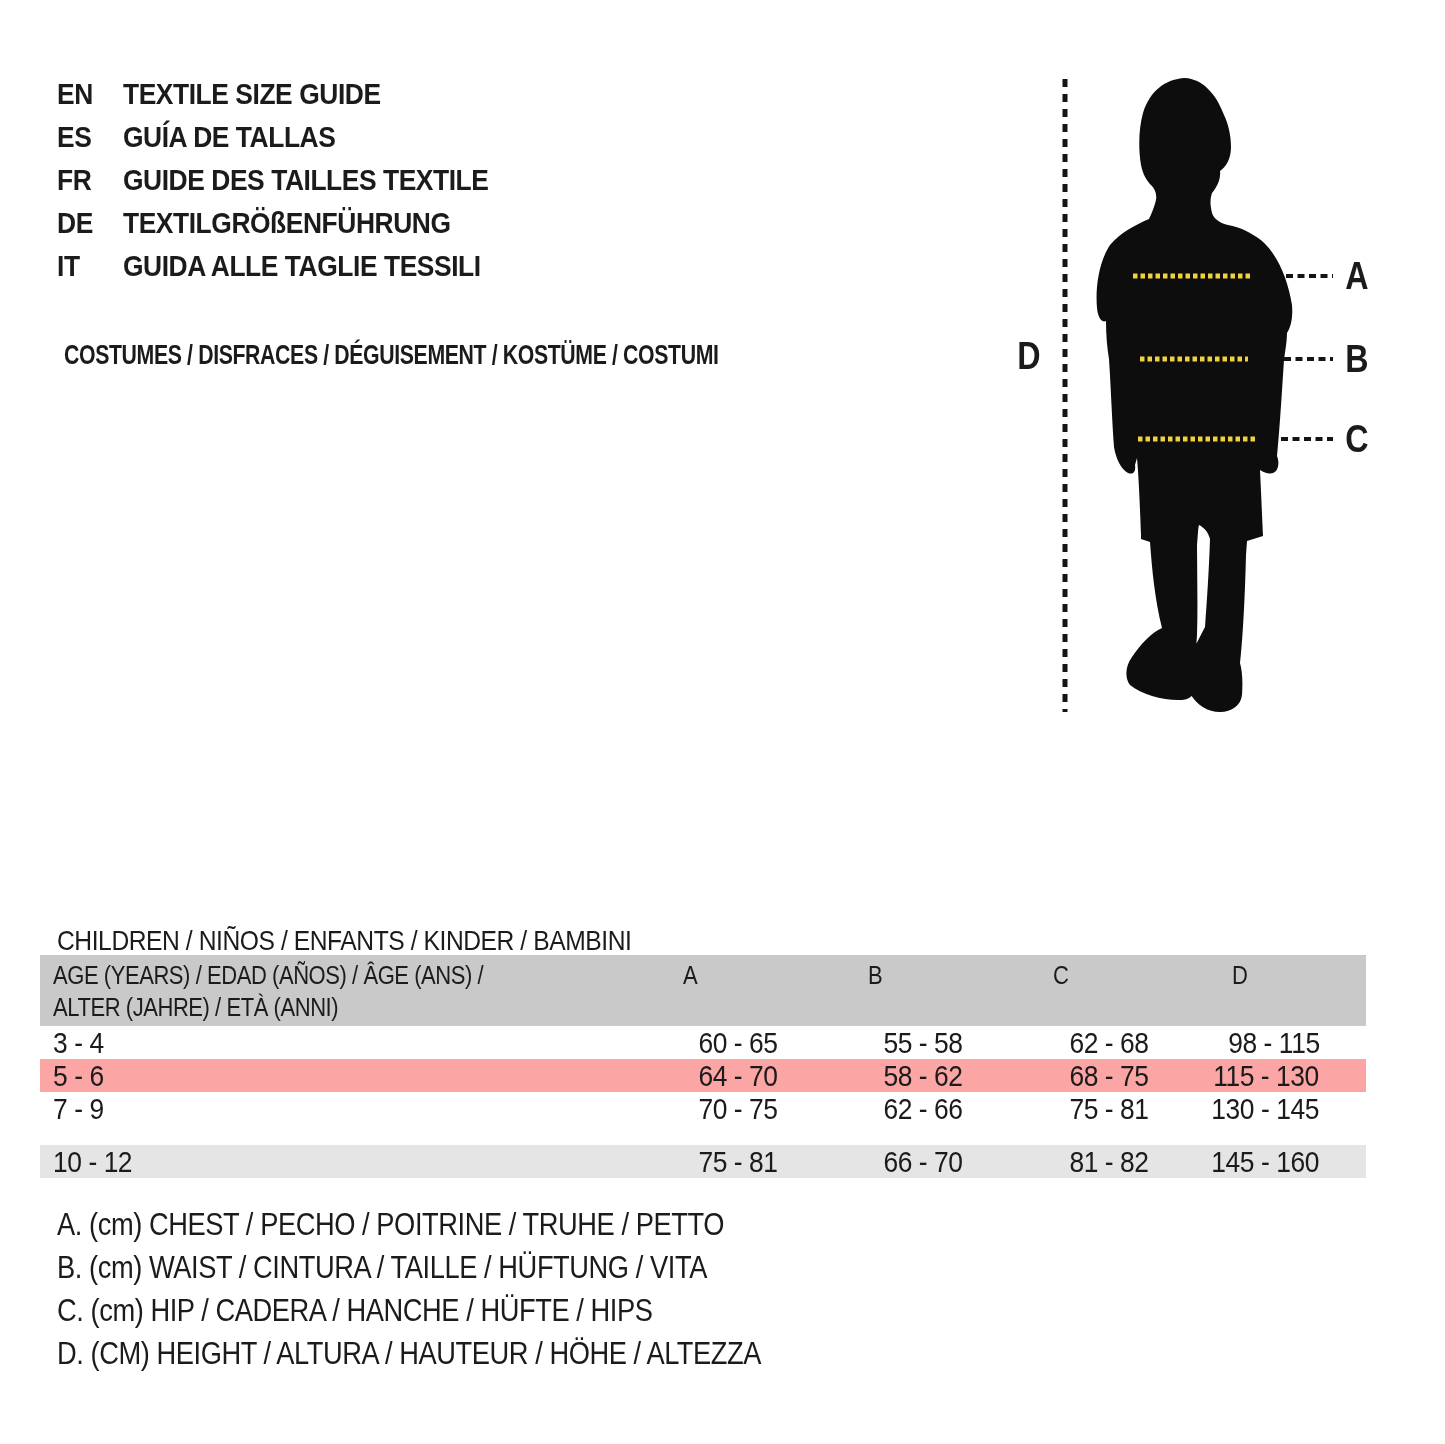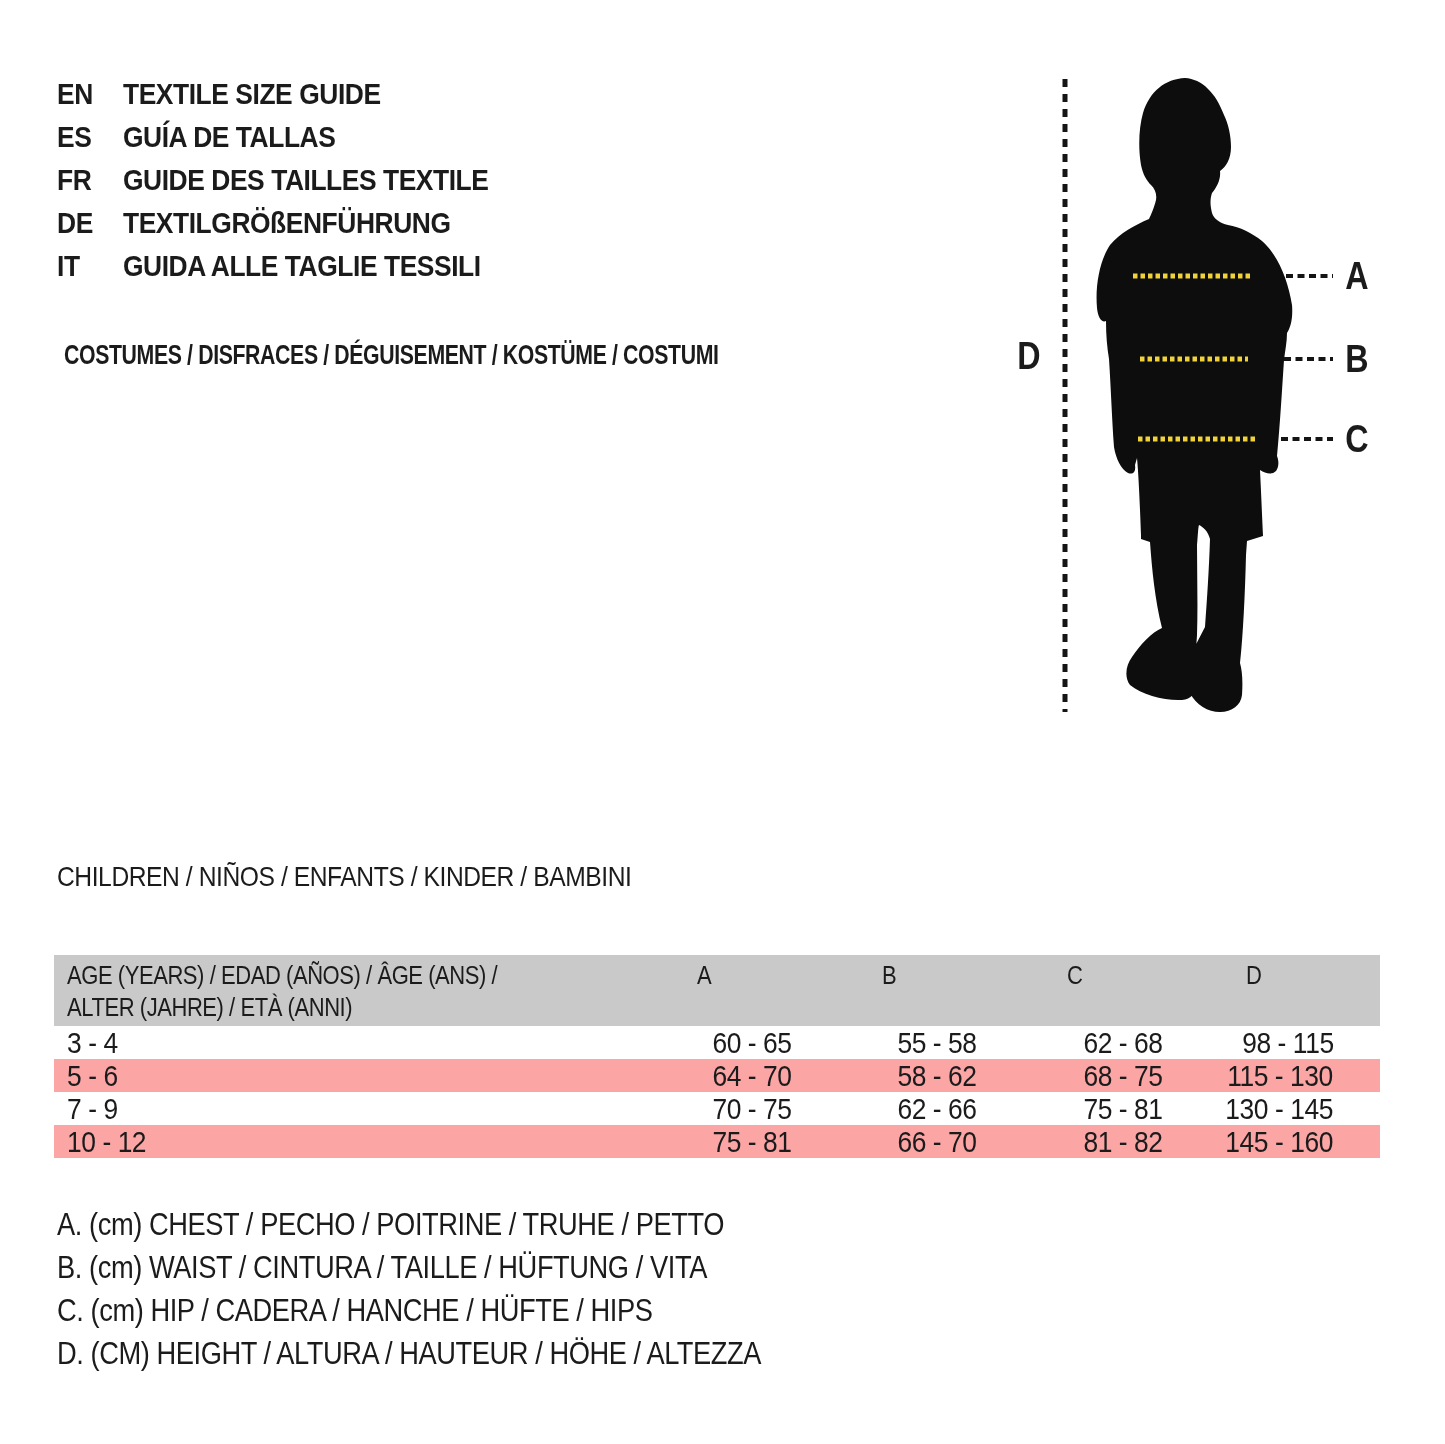--- a/index.html
+++ b/index.html
@@ -19,23 +19,23 @@
                   font-size:28px;font-weight:800;margin-top:12px;}
   
   .figure-area{position:absolute;left:1000px;top:75px;width:380px;height:640px;}
   .figure-area svg{position:absolute;left:0;top:0;}
   .meas-label{position:absolute;font-size:38px;font-weight:700;line-height:38px;transform:translate(-50%,-50%) scaleX(.85);}
   .label-a{left:357px;top:201px;}
   .label-b{left:357px;top:284px;}
   .label-c{left:357px;top:364px;}
   .label-d{left:29px;top:281px;}
   
-  .section-title{position:absolute;left:57px;top:859px;height:36px;line-height:36px;font-size:28px;font-weight:400;}
-  
-  .size-table{position:absolute;left:54px;top:955px;width:1326px;}
+  .section-title{position:absolute;left:57px;top:923px;height:36px;line-height:36px;font-size:28px;font-weight:400;}
+  
+  .size-table{position:absolute;left:40px;top:955px;width:1326px;}
   .t-header{display:grid;grid-template-columns:42% 14% 14% 14% 13%;height:71px;align-items:start;}
   .t-agecell{padding:4px 0 0 13px;font-size:25px;line-height:32px;font-weight:400;}
   .t-colhead{text-align:center;padding-top:4px;font-size:25px;line-height:32px;font-weight:400;}
   .t-row{display:grid;grid-template-columns:42% 14% 14% 14% 13%;height:33px;align-items:center;
          font-size:30px;font-weight:400;}
   .t-rowlabel{padding-left:13px;}
   .t-val{text-align:right;}
   
   .legend{position:absolute;left:57px;top:1203px;}
   .legend-line{height:43px;line-height:43px;font-size:31px;font-weight:400;}
@@ -173,21 +173,21 @@
       <div class="t-val"><span class="sxc">68 - 75</span></div>
       <div class="t-val"><span class="sxc">115 - 130</span></div>
     </div>
     <div class="t-row">
       <div class="t-rowlabel"><span class="sx">7 - 9</span></div>
       <div class="t-val"><span class="sxc">70 - 75</span></div>
       <div class="t-val"><span class="sxc">62 - 66</span></div>
       <div class="t-val"><span class="sxc">75 - 81</span></div>
       <div class="t-val"><span class="sxc">130 - 145</span></div>
     </div>
-    <div class="t-row" style="background:#fca5a5;">
+    <div class="t-row" style="background:#e5e5e5;margin-top:20px;">
       <div class="t-rowlabel"><span class="sx">10 - 12</span></div>
       <div class="t-val"><span class="sxc">75 - 81</span></div>
       <div class="t-val"><span class="sxc">66 - 70</span></div>
       <div class="t-val"><span class="sxc">81 - 82</span></div>
       <div class="t-val"><span class="sxc">145 - 160</span></div>
     </div>
   </div>
 
   <div class="legend">
     <div class="legend-line"><span class="sx">A. (cm) CHEST / PECHO / POITRINE / TRUHE / PETTO</span></div>

